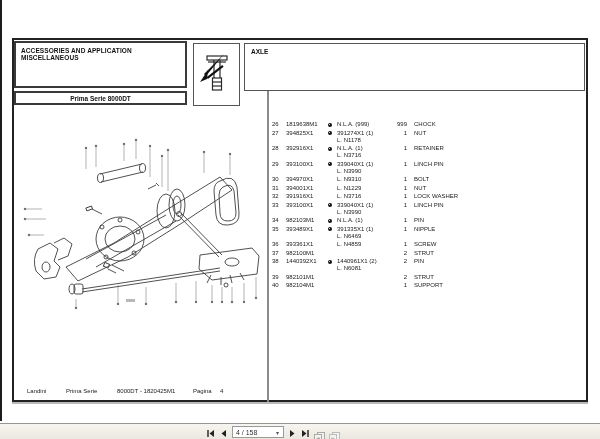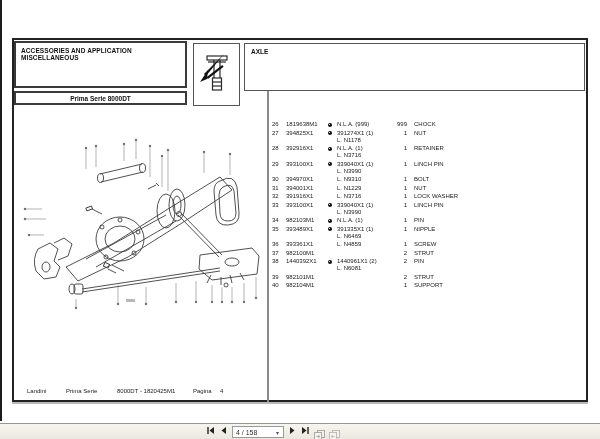--- a/index.html
+++ b/index.html
@@ -48,21 +48,21 @@
   .f-pagina { left:179px; } .f-pageno { left:206px; }
 
   
   .diagram { position:absolute; left:2px; top:77px; width:250px; height:195px; }
   .stamp { position:absolute; left:112px; top:259px; width:9px; height:3px;
            background:#9a9a9a; opacity:.7; }
 
   
   .toolbar { position:absolute; left:0; top:423px; width:600px; height:16px;
              background:linear-gradient(#f7f5ef,#ebe8e0); border-top:1.5px solid #979590; }
-  .nav { position:absolute; left:206px; top:2px; height:12px; display:flex; align-items:flex-start; gap:4px; }
+  .nav { position:absolute; left:206px; top:2px; height:12px; display:flex; align-items:flex-end; gap:4px; }
   .nav-btn { width:9px; height:9px; display:flex; align-items:center; justify-content:center; cursor:pointer; }
   .pagebox { position:relative; width:52px; height:12px; background:#fff; border:1px solid #9a9a9a; }
   .pagebox input { position:absolute; left:0; top:0; width:42px; height:10px; border:none; outline:none;
                    font-family:"Liberation Sans",sans-serif; font-size:7px; color:#333; padding-left:3px; background:transparent; }
   .caret { position:absolute; right:1px; top:0; width:9px; height:10px; display:flex; align-items:center;
            justify-content:center; font-size:6px; color:#555; cursor:pointer; }
   .view-ic { width:11px; height:10px; cursor:pointer; }
 </style>
 </head>
 <body>

